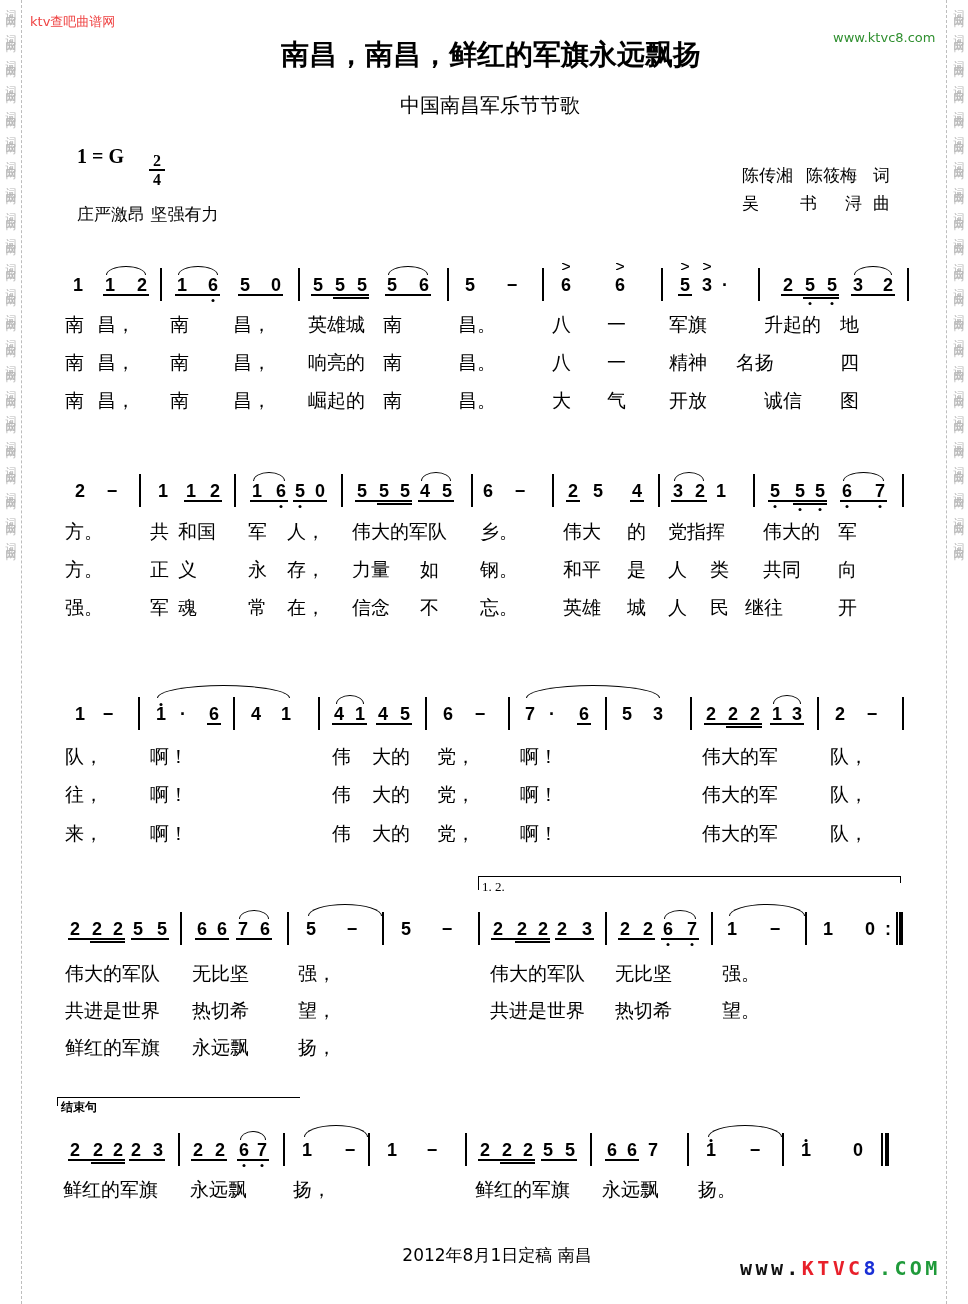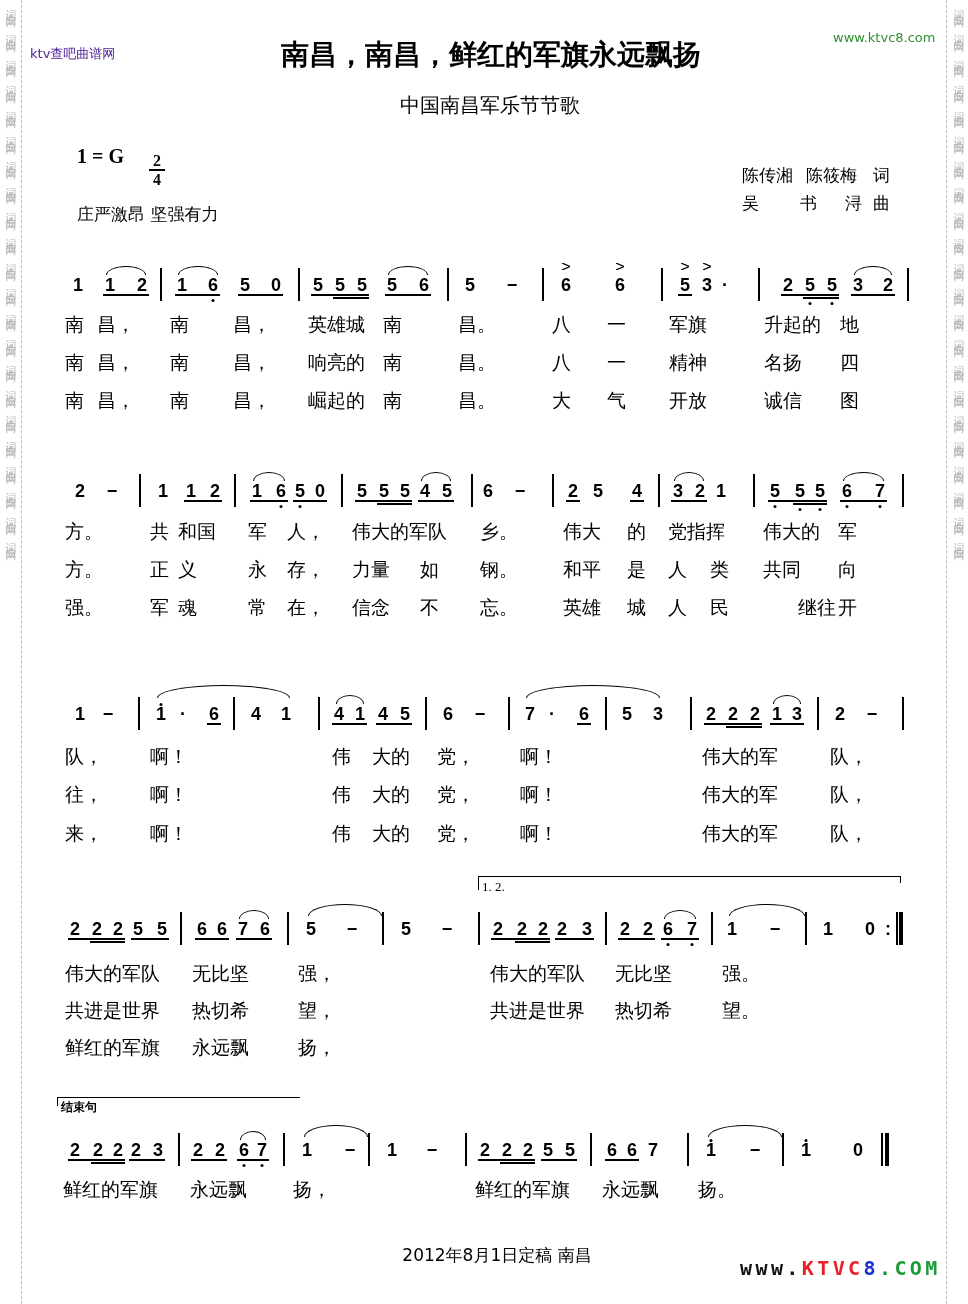--- a/index.html
+++ b/index.html
@@ -38,21 +38,21 @@
 </head>
 <body>
 
 <div id="page">
 
   <div class="wm" style="left:3px">词曲网　词曲网　词曲网　词曲网　词曲网　词曲网　词曲网　词曲网　词曲网　词曲网　词曲网　词曲网　词曲网　词曲网　词曲网　词曲网　词曲网　词曲网　词曲网　词曲网　词曲网　词曲网　</div>
   <div class="vline" style="left:21px"></div>
   <div class="vline" style="left:946px"></div>
   <div class="wm" style="left:951px">词曲网　词曲网　词曲网　词曲网　词曲网　词曲网　词曲网　词曲网　词曲网　词曲网　词曲网　词曲网　词曲网　词曲网　词曲网　词曲网　词曲网　词曲网　词曲网　词曲网　词曲网　词曲网　</div>
 
-  <div class="abs site" style="left:30px;top:46px;color:#4c1d95">ktv查吧曲谱网</div>
+  <div class="abs site" style="left:30px;top:14px;color:#ef4444">ktv查吧曲谱网</div>
   <div class="abs site" style="left:833px;top:30px;color:#2f8f2f">www.ktvc8.com</div>
   <div class="abs title">南昌，南昌，鲜红的军旗永远飘扬</div>
   <div class="abs subtitle">中国南昌军乐节节歌</div>
 
   <div class="abs key">1 = G</div>
   <div class="frac">
     <div>2</div>
     <div class="line"></div>
     <div>4</div>
   </div>
@@ -153,21 +153,21 @@
     <span class="ly" style="left:65px">南</span>
     <span class="ly" style="left:97px">昌，</span>
     <span class="ly" style="left:170px">南</span>
     <span class="ly" style="left:233px">昌，</span>
     <span class="ly" style="left:308px">响亮的</span>
     <span class="ly" style="left:383px">南</span>
     <span class="ly" style="left:458px">昌。</span>
     <span class="ly" style="left:552px">八</span>
     <span class="ly" style="left:607px">一</span>
     <span class="ly" style="left:669px">精神</span>
-    <span class="ly" style="left:764px">名扬</span>
+    <span class="ly" style="left:736px">名扬</span>
     <span class="ly" style="left:840px">四</span>
   </div>
   <div class="vl" style="top:388px">
     <span class="ly" style="left:65px">南</span>
     <span class="ly" style="left:97px">昌，</span>
     <span class="ly" style="left:170px">南</span>
     <span class="ly" style="left:233px">昌，</span>
     <span class="ly" style="left:308px">崛起的</span>
     <span class="ly" style="left:383px">南</span>
     <span class="ly" style="left:458px">昌。</span>
@@ -282,21 +282,21 @@
     <span class="ly" style="left:178px">魂</span>
     <span class="ly" style="left:248px">常</span>
     <span class="ly" style="left:287px">在，</span>
     <span class="ly" style="left:352px">信念</span>
     <span class="ly" style="left:420px">不</span>
     <span class="ly" style="left:480px">忘。</span>
     <span class="ly" style="left:563px">英雄</span>
     <span class="ly" style="left:627px">城</span>
     <span class="ly" style="left:668px">人</span>
     <span class="ly" style="left:710px">民</span>
-    <span class="ly" style="left:798px">继往</span>
+    <span class="ly" style="left:745px">继往</span>
     <span class="ly" style="left:838px">开</span>
   </div>
 
   <div class="row" style="top:702px">
     <span class="n" style="left:80px">1</span>
     <span class="n" style="left:108px">−</span>
     <i class="bar" style="left:138px"></i>
 
     <span class="n" style="left:161px">1</span>
     <span class="n" style="left:183px">·</span>

